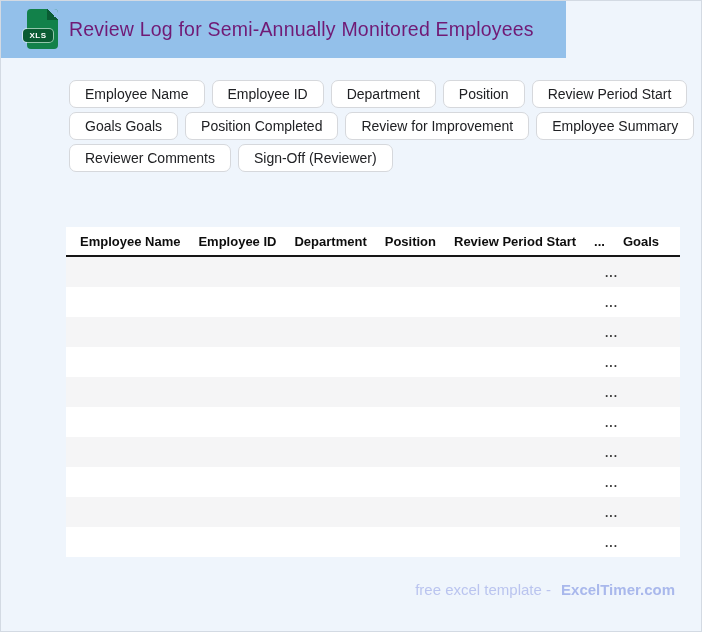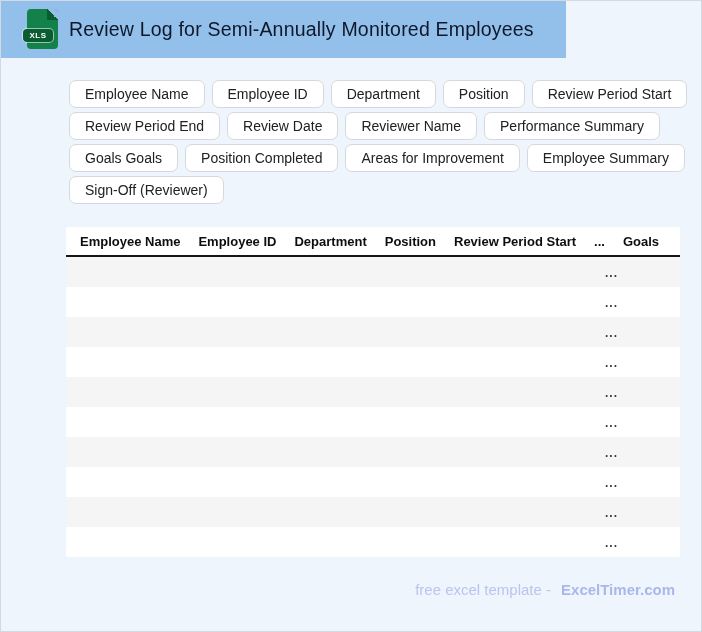--- a/index.html
+++ b/index.html
@@ -22,21 +22,21 @@
     border:1px solid #d3dae3;
     font-family:"Liberation Sans", sans-serif;
   }
   
   .banner{
     position:absolute;left:0;top:0;width:565px;height:57px;
     background:var(--banner-bg);
     display:flex;align-items:center;
   }
   .banner-title{
-    padding-left:68px;color:#0f172a;font-size:19.5px;letter-spacing:.2px;
+    padding-left:68px;color:#701a75;font-size:19.5px;letter-spacing:.2px;
     white-space:nowrap;
   }
   .xls-icon{position:absolute;left:26px;top:8px;width:31px;height:40px;}
   .xls-doc{
     position:absolute;inset:0;background:var(--icon-green);border-radius:4px;
   }
   .xls-doc::before{ 
     content:'';position:absolute;top:0;right:0;width:11px;height:11px;
     background:linear-gradient(to bottom left, var(--banner-bg) 50%, var(--icon-green-dark) 50%);
     border-top-right-radius:4px;
@@ -97,32 +97,27 @@
 
 <div class="chips-area">
     <div class="chip-row">
       <button class="chip">Employee Name</button>
       <button class="chip">Employee ID</button>
       <button class="chip">Department</button>
       <button class="chip">Position</button>
       <button class="chip">Review Period Start</button>
     </div>
     <div class="chip-row">
-      <button class="chip">Review Period End</button>
-      <button class="chip">Review Date</button>
-      <button class="chip">Reviewer Name</button>
-      <button class="chip">Performance Summary</button>
-    </div>
-    <div class="chip-row">
       <button class="chip">Goals Goals</button>
       <button class="chip">Position Completed</button>
-      <button class="chip">Areas for Improvement</button>
+      <button class="chip">Review for Improvement</button>
       <button class="chip">Employee Summary</button>
     </div>
     <div class="chip-row">
+      <button class="chip">Reviewer Comments</button>
       <button class="chip">Sign-Off (Reviewer)</button>
     </div>
   </div>
 
 <div class="table-card">
   <div class="table-header-row">
       <span class="th-cell">Employee Name</span>
       <span class="th-cell">Employee ID</span>
       <span class="th-cell">Department</span>
       <span class="th-cell">Position</span>

